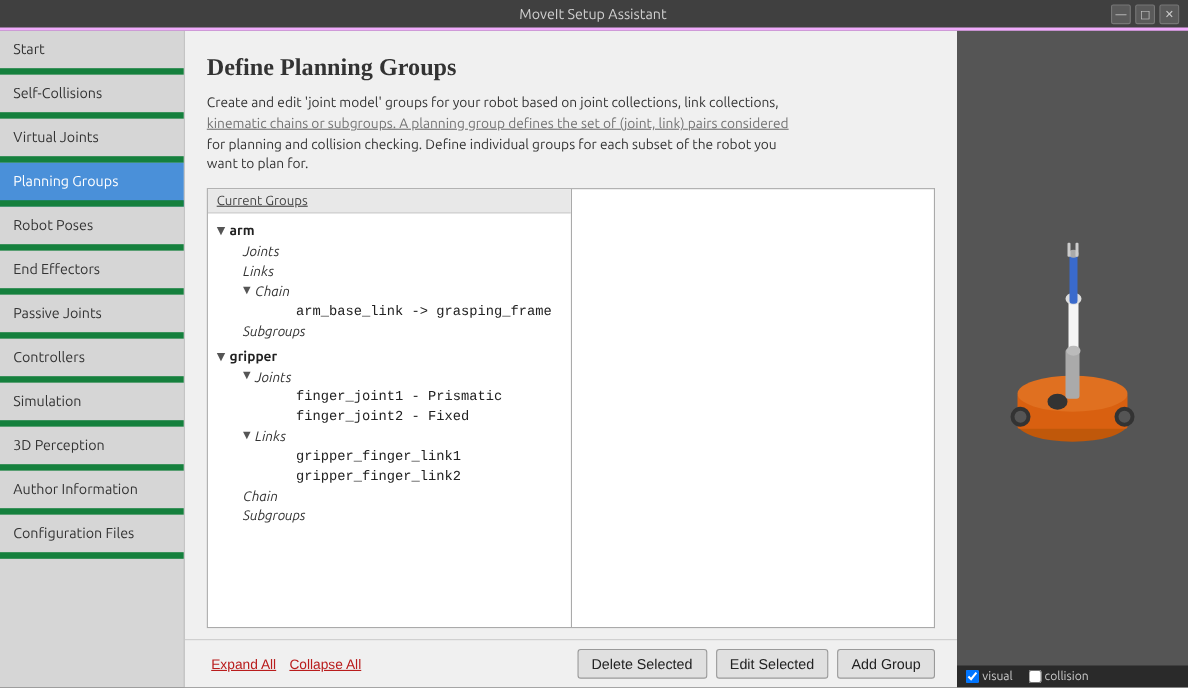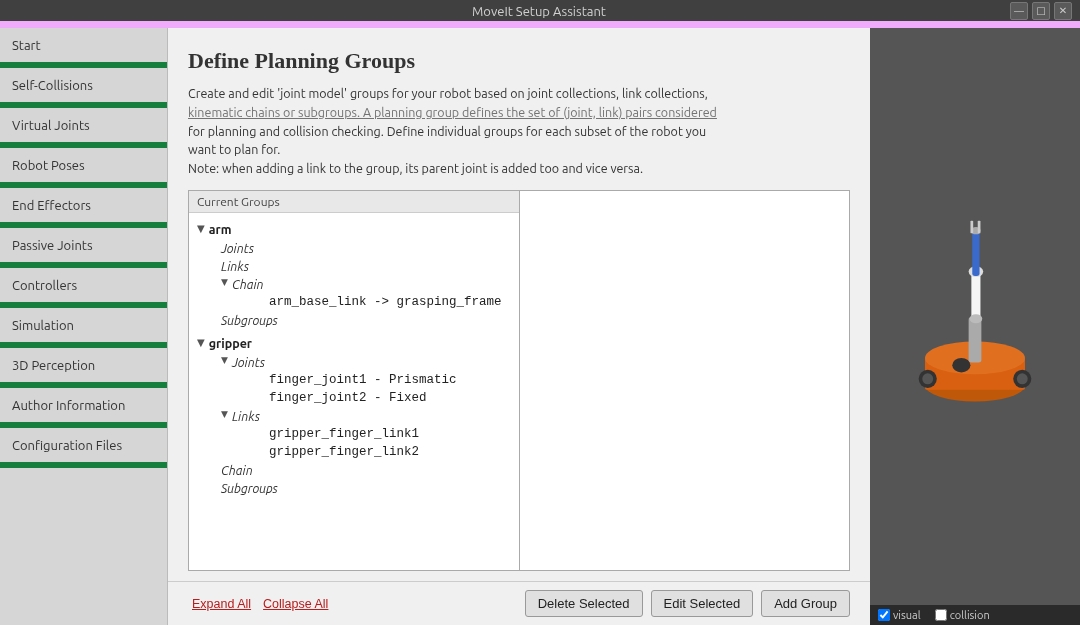--- a/index.html
+++ b/index.html
@@ -15,21 +15,21 @@
     }
     .title-bar {
       background: #404040;
       color: #d0d0d0;
       height: 28px;
       display: flex;
       align-items: center;
       justify-content: space-between;
       padding: 0 8px;
       flex-shrink: 0;
-      border-bottom: 7px solid #f0abfc;
+      border-bottom: 3px solid #f0abfc;
     }
     .title-bar-title {
       flex: 1;
       text-align: center;
       font-size: 13px;
     }
     .title-bar-buttons {
       display: flex;
       gap: 4px;
     }
@@ -105,20 +105,21 @@
       overflow-y: auto;
       min-height: 0;
     }
     .groups-header {
       background: #e8e8e8;
       border-bottom: 1px solid #ccc;
       padding: 4px 8px;
       font-size: 12px;
       color: #444;
       font-weight: normal;
+      text-decoration: underline;
     }
     .tree-content {
       padding: 4px 0;
     }
     .tree-item {
       padding: 2px 0;
       font-size: 12.5px;
     }
     .tree-group-name {
       padding: 3px 8px;
@@ -245,20 +246,23 @@
   <div class="sidebar">
     <div class="sidebar-item">
       <span>Start</span>
     </div>
     <div class="sidebar-item">
       <span>Self-Collisions</span>
     </div>
     <div class="sidebar-item">
       <span>Virtual Joints</span>
     </div>
+    <div class="sidebar-item active">
+      <span>Planning Groups</span>
+    </div>
     <div class="sidebar-item">
       <span>Robot Poses</span>
     </div>
     <div class="sidebar-item">
       <span>End Effectors</span>
     </div>
     <div class="sidebar-item">
       <span>Passive Joints</span>
     </div>
     <div class="sidebar-item">
@@ -279,21 +283,20 @@
   </div>
 
   <div class="main-content">
     <div class="main-inner">
       <div class="page-title">Define Planning Groups</div>
       <div class="description">
         <span>Create and edit 'joint model' groups for your robot based on joint collections, link collections,</span><br>
         <span style="color:#737373;text-decoration:underline">kinematic chains or subgroups. A planning group defines the set of (joint, link) pairs considered</span><br>
         <span>for planning and collision checking. Define individual groups for each subset of the robot you</span><br>
         <span>want to plan for.</span><br>
-        <span>Note: when adding a link to the group, its parent joint is added too and vice versa.</span>
       </div>
 
       <div style="display:flex; flex:1; min-height:0; gap:0;">
         <div class="groups-container" style="width:340px; flex-shrink:0;">
           <div class="groups-header">Current Groups</div>
           <div class="tree-content">
 
             <div class="tree-item">
               <div class="tree-group-name">
                 <span class="tree-arrow">▼</span>

